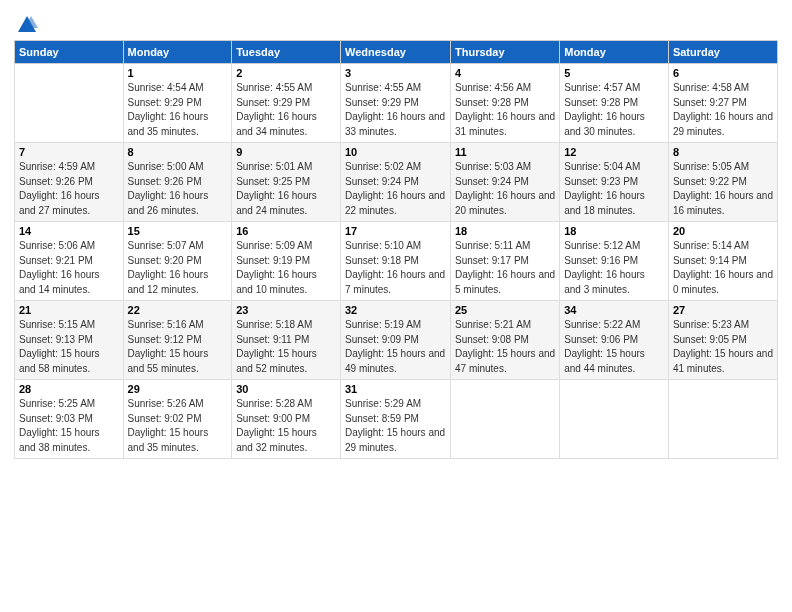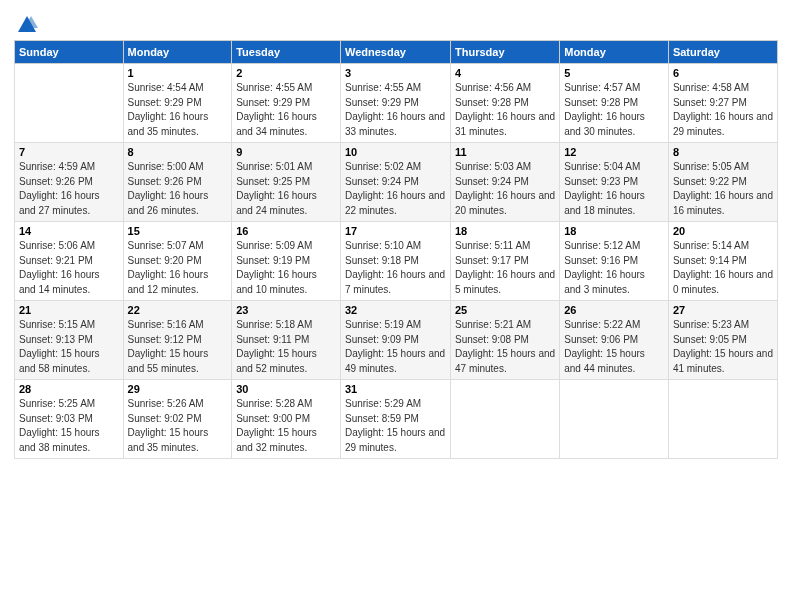--- a/index.html
+++ b/index.html
@@ -161,21 +161,21 @@
           <td><span class="day-number">18</span><span class="day-info">Sunrise: 5:11 AM<br>Sunset: 9:17 PM<br>Daylight: 16 hours and 5 minutes.</span></td>
           <td><span class="day-number">18</span><span class="day-info">Sunrise: 5:12 AM<br>Sunset: 9:16 PM<br>Daylight: 16 hours and 3 minutes.</span></td>
           <td><span class="day-number">20</span><span class="day-info">Sunrise: 5:14 AM<br>Sunset: 9:14 PM<br>Daylight: 16 hours and 0 minutes.</span></td>
         </tr>
         <tr>
           <td><span class="day-number">21</span><span class="day-info">Sunrise: 5:15 AM<br>Sunset: 9:13 PM<br>Daylight: 15 hours and 58 minutes.</span></td>
           <td><span class="day-number">22</span><span class="day-info">Sunrise: 5:16 AM<br>Sunset: 9:12 PM<br>Daylight: 15 hours and 55 minutes.</span></td>
           <td><span class="day-number">23</span><span class="day-info">Sunrise: 5:18 AM<br>Sunset: 9:11 PM<br>Daylight: 15 hours and 52 minutes.</span></td>
           <td><span class="day-number">32</span><span class="day-info">Sunrise: 5:19 AM<br>Sunset: 9:09 PM<br>Daylight: 15 hours and 49 minutes.</span></td>
           <td><span class="day-number">25</span><span class="day-info">Sunrise: 5:21 AM<br>Sunset: 9:08 PM<br>Daylight: 15 hours and 47 minutes.</span></td>
-          <td><span class="day-number">26</span><span class="day-info">Sunrise: 5:22 AM<br>Sunset: 9:06 PM<br>Daylight: 15 hours and 44 minutes.</span></td>
+          <td><span class="day-number">34</span><span class="day-info">Sunrise: 5:22 AM<br>Sunset: 9:06 PM<br>Daylight: 15 hours and 44 minutes.</span></td>
           <td><span class="day-number">27</span><span class="day-info">Sunrise: 5:23 AM<br>Sunset: 9:05 PM<br>Daylight: 15 hours and 41 minutes.</span></td>
         </tr>
         <tr>
           <td><span class="day-number">28</span><span class="day-info">Sunrise: 5:25 AM<br>Sunset: 9:03 PM<br>Daylight: 15 hours and 38 minutes.</span></td>
           <td><span class="day-number">29</span><span class="day-info">Sunrise: 5:26 AM<br>Sunset: 9:02 PM<br>Daylight: 15 hours and 35 minutes.</span></td>
           <td><span class="day-number">30</span><span class="day-info">Sunrise: 5:28 AM<br>Sunset: 9:00 PM<br>Daylight: 15 hours and 32 minutes.</span></td>
           <td><span class="day-number">31</span><span class="day-info">Sunrise: 5:29 AM<br>Sunset: 8:59 PM<br>Daylight: 15 hours and 29 minutes.</span></td>
           <td class="empty-cell"></td>
           <td class="empty-cell"></td>
           <td class="empty-cell"></td>

